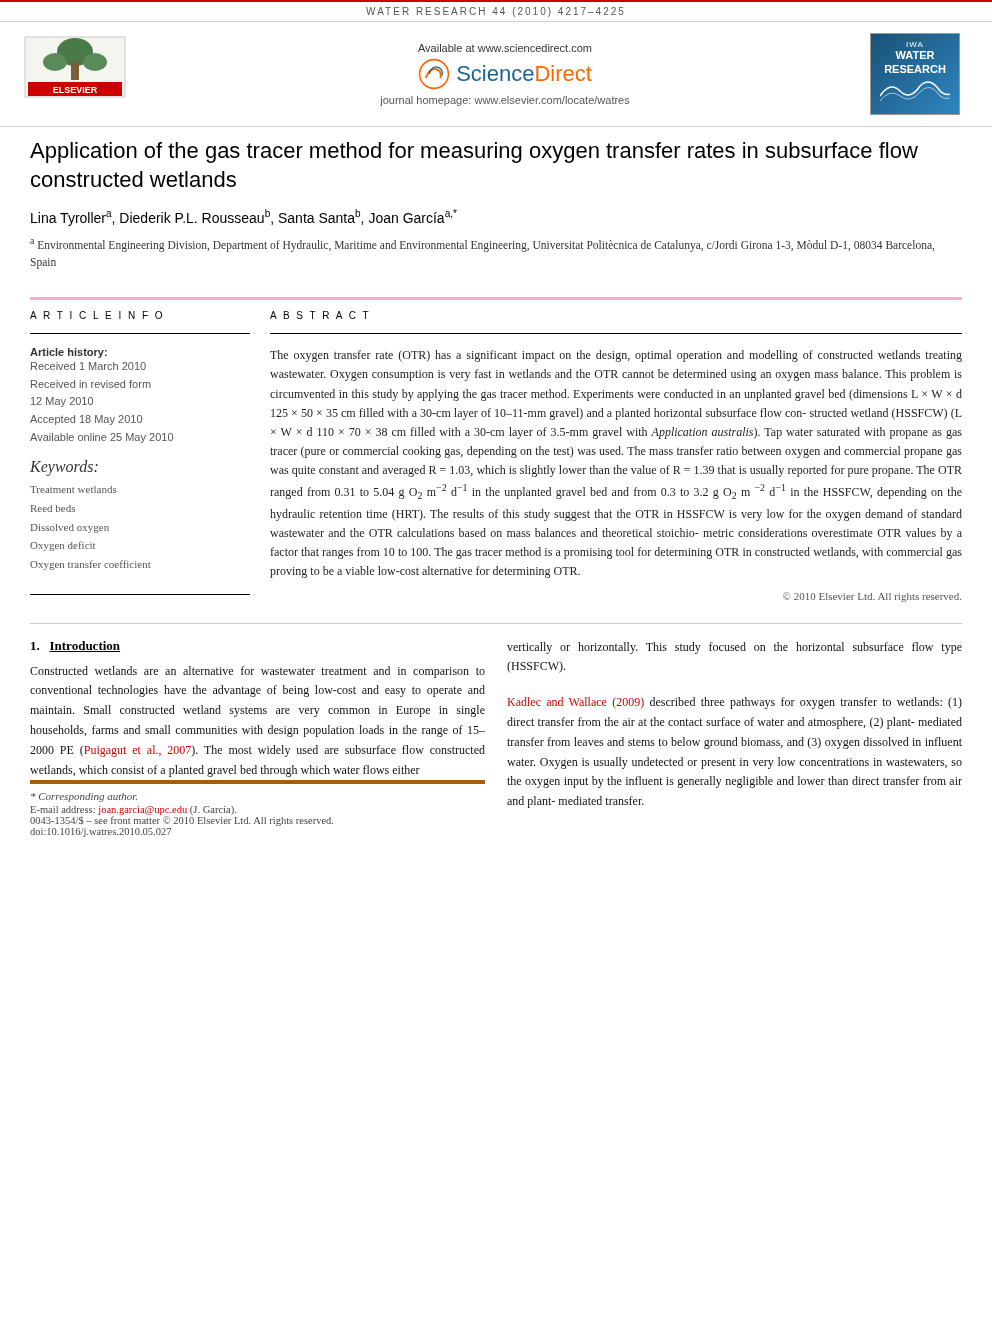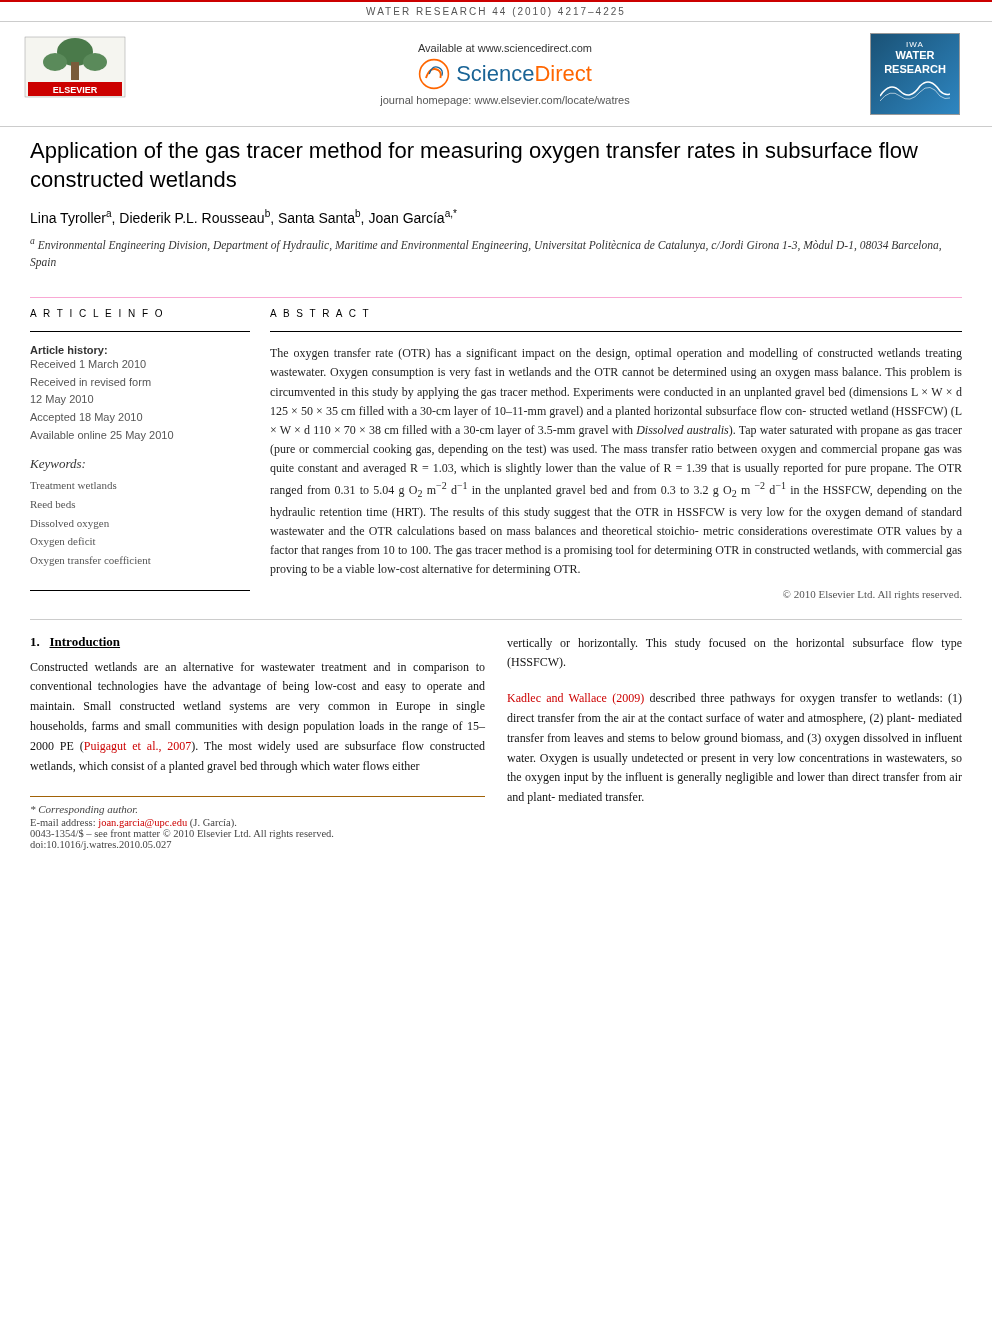--- a/index.html
+++ b/index.html
@@ -80,32 +80,31 @@
       margin-bottom: 8px;
       font-family: Arial, sans-serif;
     }
     .authors sup {
       font-size: 10px;
     }
 
     
     .affiliations {
       font-size: 11.5px;
-      font-style: italic;
       color: #333;
       margin-bottom: 26px;
       line-height: 1.5;
     }
 
     
     .two-col {
       display: flex;
       gap: 20px;
       margin-bottom: 16px;
-      border-top: 1px solid #f9a8d4;
+      border-top: 3px solid #f9a8d4;
       padding-top: 10px;
       margin-top: 11px;
     }
     .left-col {
       width: 220px;
       flex-shrink: 0;
     }
     .right-col {
       flex: 1;
     }
@@ -133,21 +132,21 @@
     .history-dates {
       font-size: 11px;
       color: #555;
       line-height: 1.6;
     }
     .keywords-section {
       margin-top: 12px;
     }
     .keywords-title {
       font-style: italic;
-      font-size: 13px;
+      font-size: 16px;
       color: #333;
       margin-bottom: 4px;
     }
     .keyword-item {
       font-size: 11px;
       color: #555;
       line-height: 1.7;
     }
     .divider-line {
       border: none;
@@ -210,22 +209,21 @@
       text-align: justify;
       color: #111;
     }
     .body-text a, .link {
       color: #c00;
       text-decoration: none;
     }
 
     
     .footer-note {
-      border-top: 1px solid #a16207;
-      margin-top: 20px;
+      border-top: 4px solid #a16207;
       padding-top: 6px;
       font-size: 10.5px;
       color: #444;
     }
     .footer-note .corresponding {
       font-style: italic;
       font-size: 11px;
       margin-bottom: 2px;
     }
 
@@ -363,21 +361,21 @@
       <hr class="divider-line">
 
       <div class="abstract-text">
         The oxygen transfer rate (OTR) has a significant impact on the design, optimal operation
         and modelling of constructed wetlands treating wastewater. Oxygen consumption is very
         fast in wetlands and the OTR cannot be determined using an oxygen mass balance. This
         problem is circumvented in this study by applying the gas tracer method. Experiments
         were conducted in an unplanted gravel bed (dimensions L × W × d 125 × 50 × 35 cm filled
         with a 30-cm layer of 10–11-mm gravel) and a planted horizontal subsurface flow con-
         structed wetland (HSSFCW) (L × W × d 110 × 70 × 38 cm filled with a 30-cm layer of 3.5-mm
-        gravel with <em>Dissolved australis</em>). Tap water saturated with propane as gas tracer (pure or
+        gravel with <em>Application australis</em>). Tap water saturated with propane as gas tracer (pure or
         commercial cooking gas, depending on the test) was used. The mass transfer ratio between
         oxygen and commercial propane gas was quite constant and averaged R = 1.03, which is
         slightly lower than the value of R = 1.39 that is usually reported for pure propane. The OTR
         ranged from 0.31 to 5.04 g O<sub>2</sub> m<sup>−2</sup> d<sup>−1</sup> in the unplanted gravel bed and from 0.3 to 3.2 g O<sub>2</sub> m
         <sup>−2</sup> d<sup>−1</sup> in the HSSFCW, depending on the hydraulic retention time (HRT). The results of this
         study suggest that the OTR in HSSFCW is very low for the oxygen demand of standard
         wastewater and the OTR calculations based on mass balances and theoretical stoichio-
         metric considerations overestimate OTR values by a factor that ranges from 10 to 100. The
         gas tracer method is a promising tool for determining OTR in constructed wetlands, with
         commercial gas proving to be a viable low-cost alternative for determining OTR.

